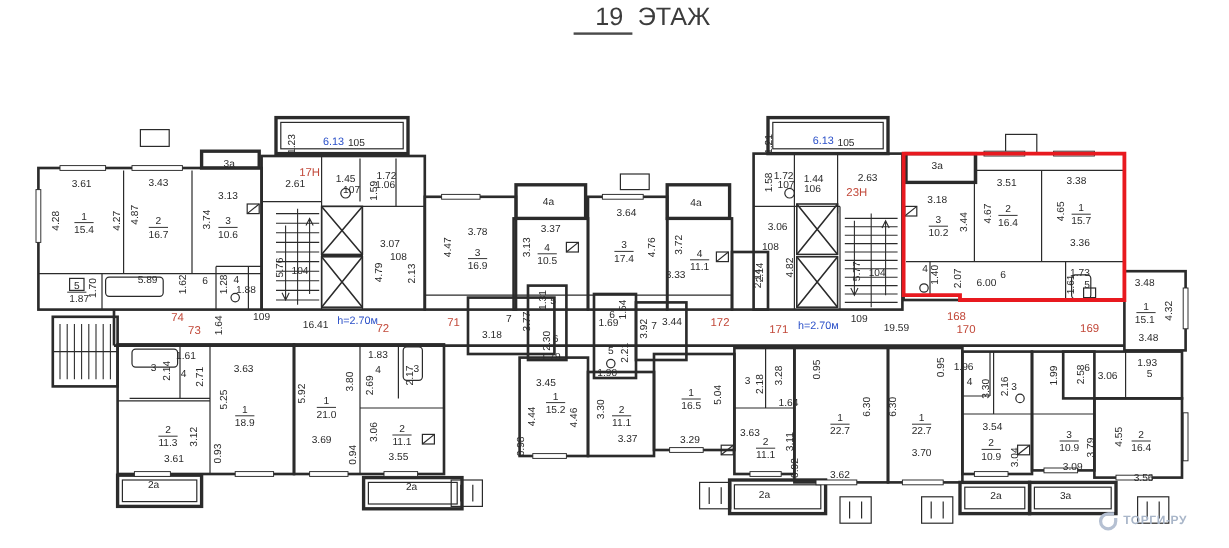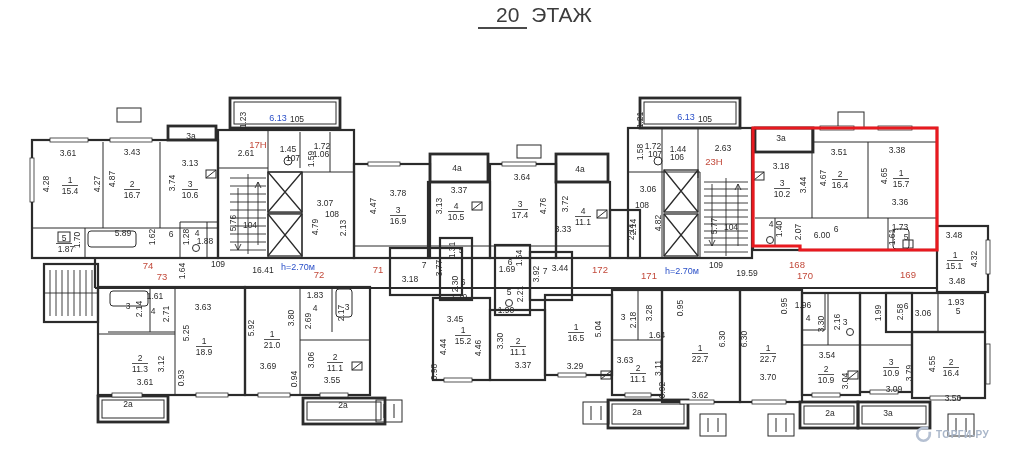--- a/index.html
+++ b/index.html
@@ -17,21 +17,21 @@
   svg text.lb{fill:var(--blue);font-size:9px;}
   .watermark{position:absolute;left:914px;top:425px;display:flex;align-items:center;gap:4px;
              color:var(--wm);font-size:10px;font-weight:bold;letter-spacing:.5px;}
 </style>
 </head>
 <body>
 
 <div class="stage">
 
   <div class="title">
-    <span class="num">20</span><span class="word">ЭТАЖ</span>
+    <span class="num">19</span><span class="word">ЭТАЖ</span>
   </div>
 
   <svg width="1024" height="457" viewBox="0 0 1024 457">
     <g fill="none" stroke="#2b2b2b">
 
       <g stroke-width="2.2">
         <rect x="32" y="140" width="186" height="118"></rect>
           <rect x="218" y="130" width="136" height="128"></rect>
         <rect x="354" y="164" width="76" height="94"></rect>
           <rect x="428" y="182" width="62" height="76"></rect>

